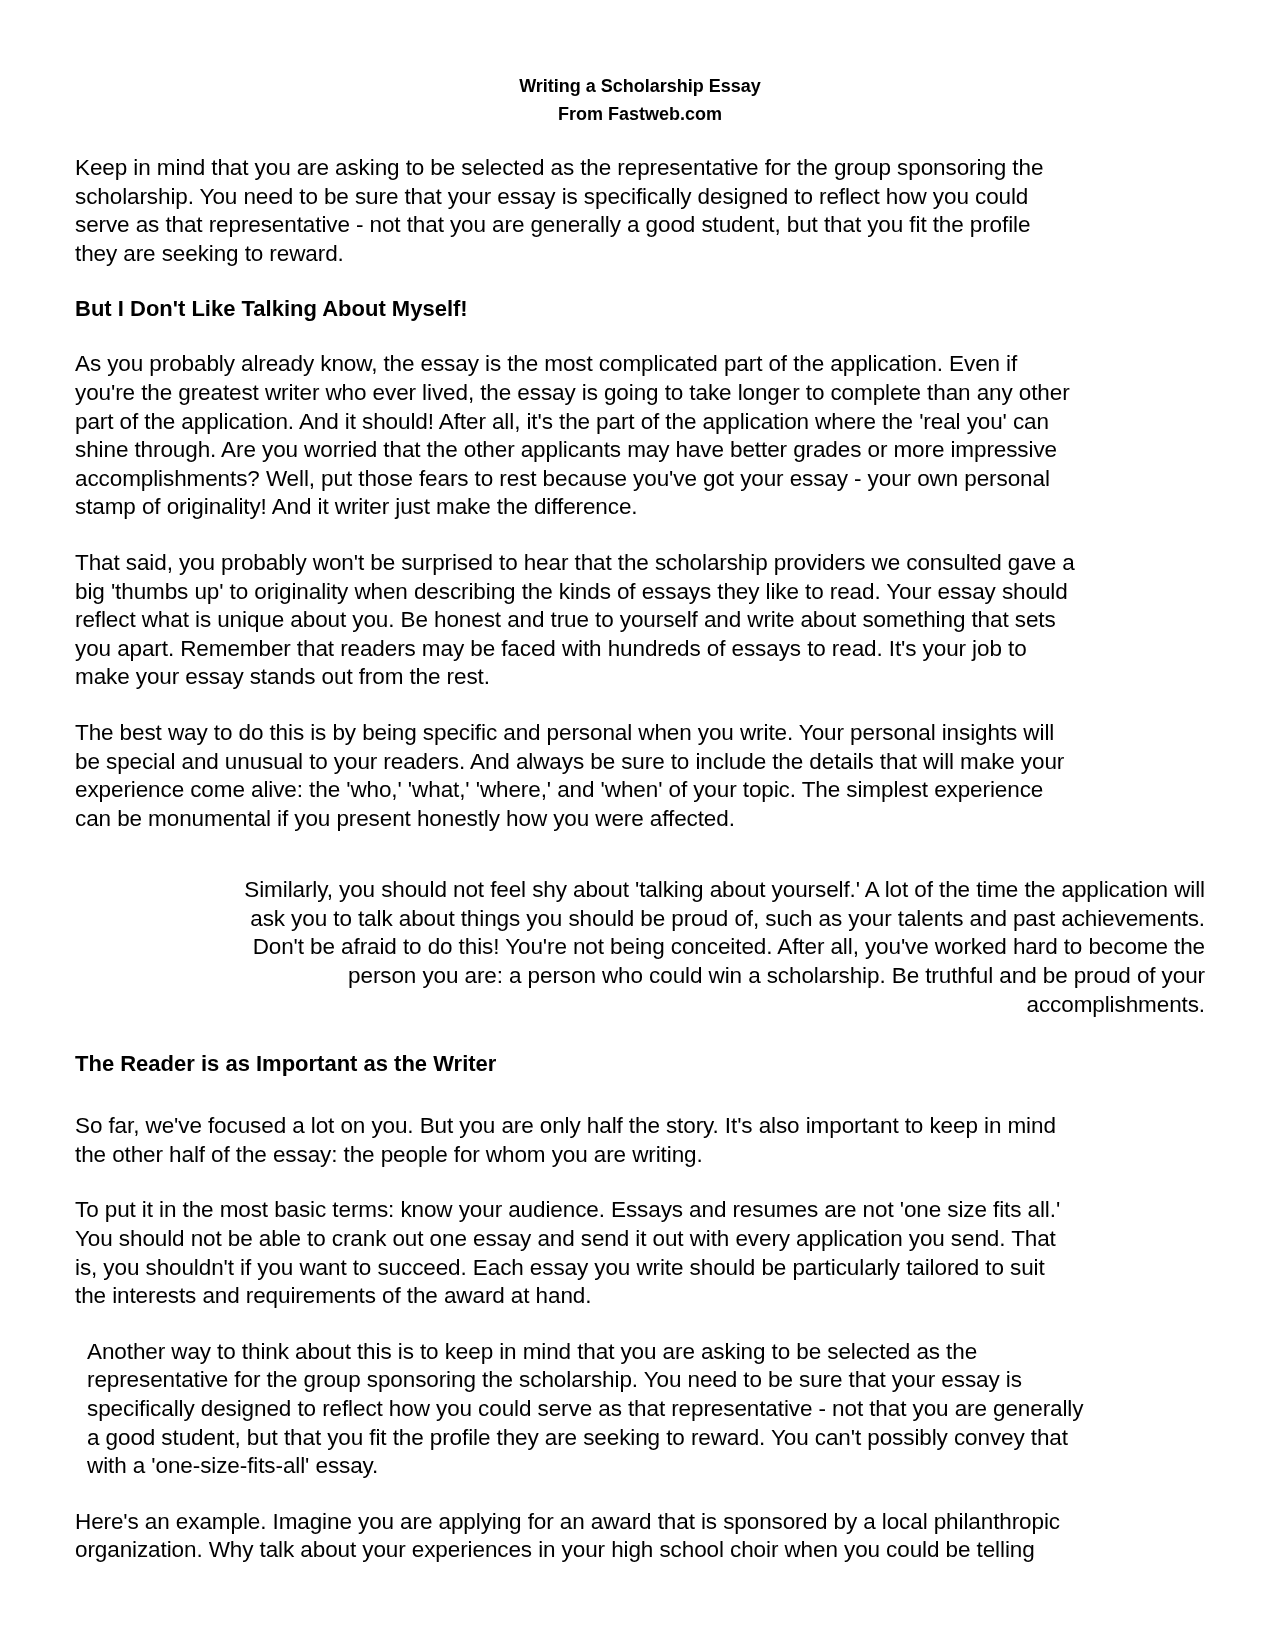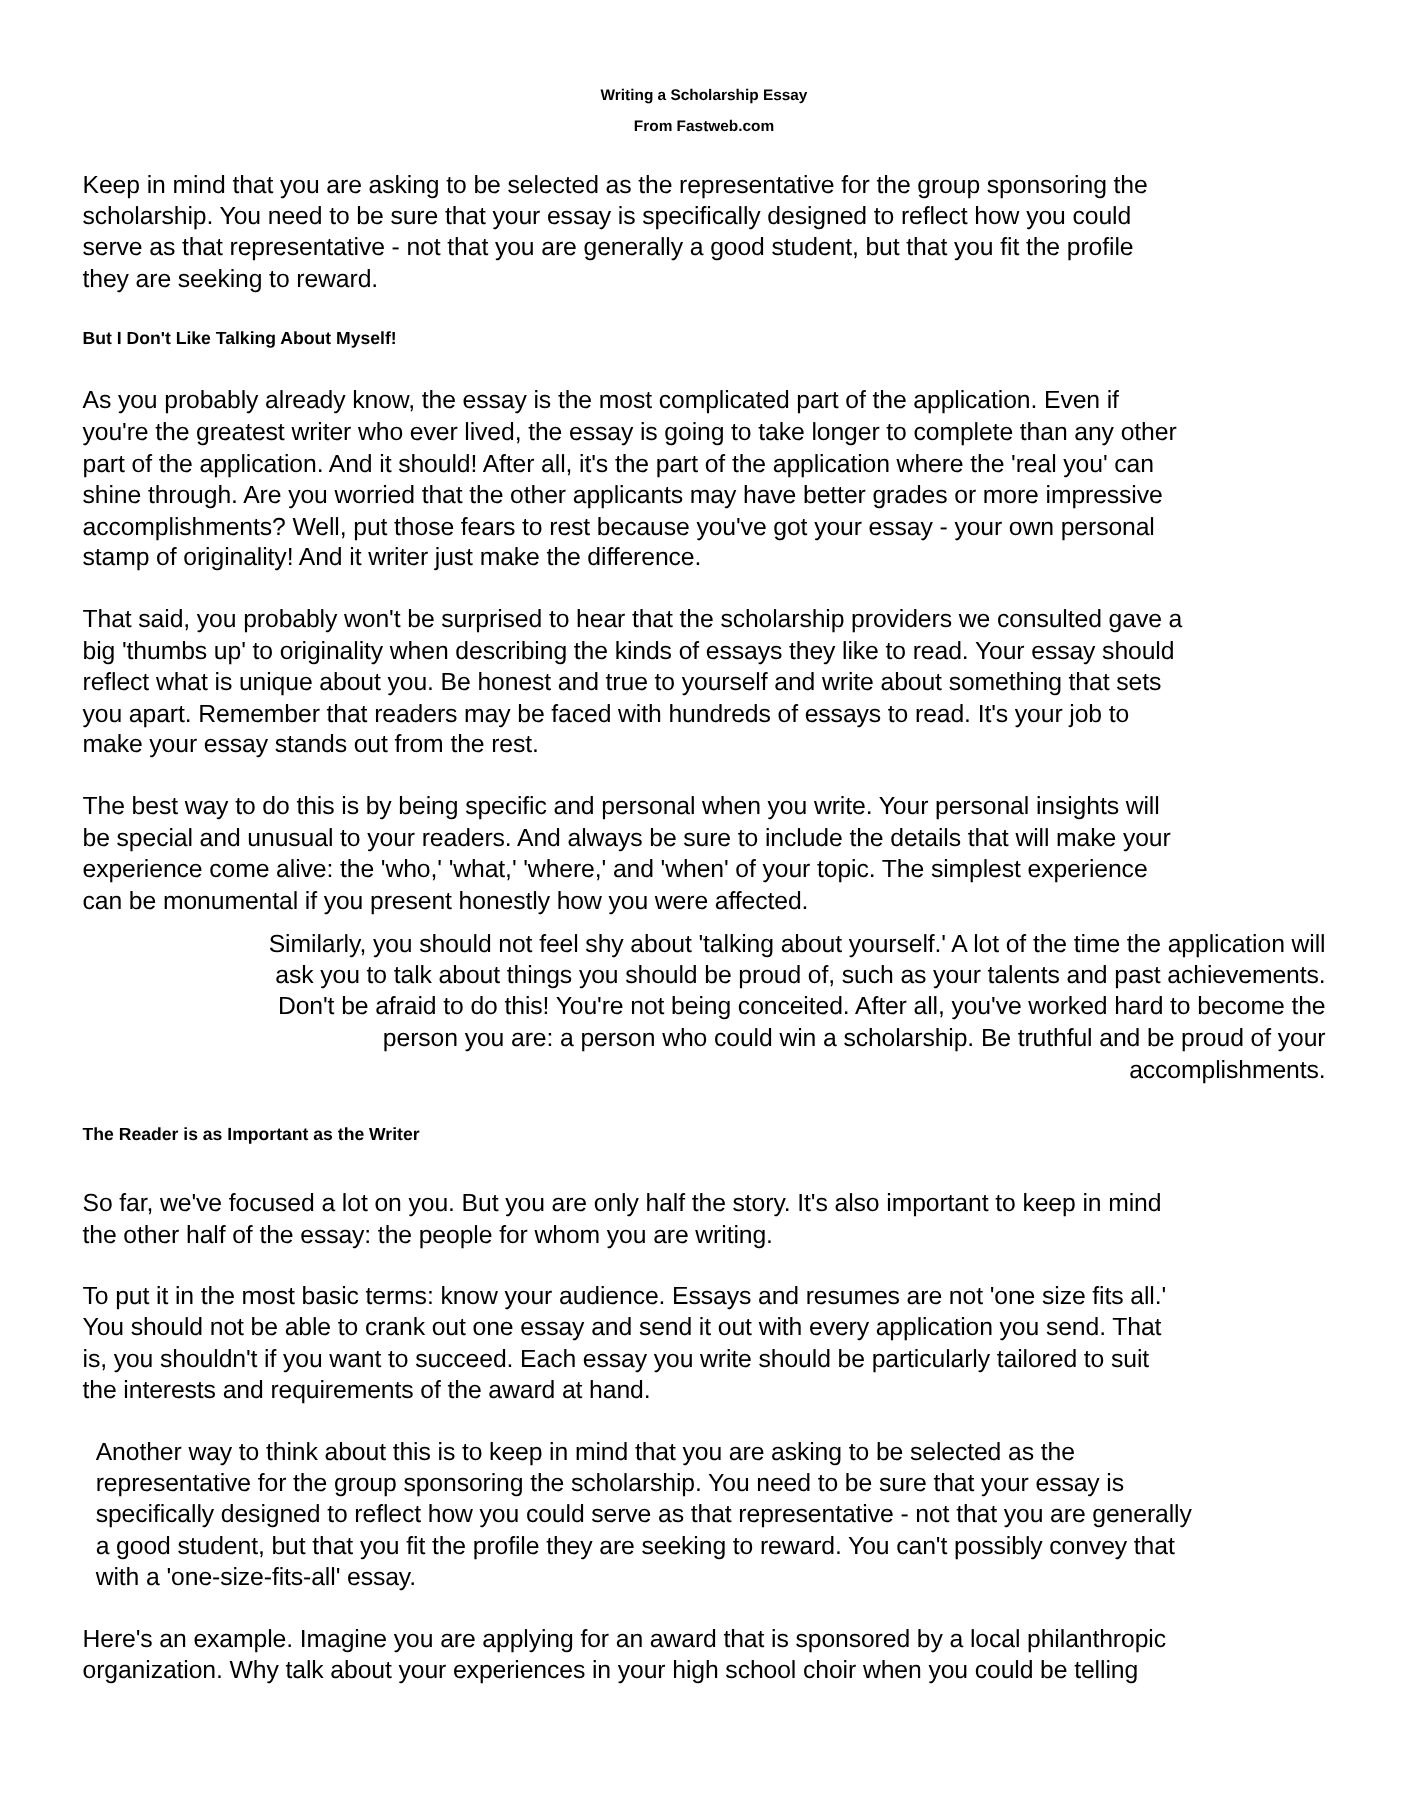--- a/index.html
+++ b/index.html
@@ -17,40 +17,40 @@
     }
     .page {
       position: absolute;
       left: 75px;
       top: 72px;
       width: 1130px;
     }
     .title-block {
       text-align: center;
       font-weight: bold;
-      font-size: 14px;
+      font-size: 18px;
       line-height: 28px;
       margin-left: 0;
     }
     .title-line {
       display: block;
     }
     .para {
       font-size: 22.5px;
       line-height: 28.6px;
       margin: 0;
       letter-spacing: -0.1px;
     }
     .line {
       display: block;
       white-space: nowrap;
     }
     .heading {
       font-weight: bold;
-      font-size: 16px;
+      font-size: 22px;
       line-height: 28px;
       margin: 0;
     }
   </style>
 </head>
 <body>
 
 <div class="page">
   <div class="title-block" style="margin-bottom:26px;">
     <span class="title-line">Writing a Scholarship Essay</span>
@@ -76,21 +76,21 @@
   </p>
 
   <p class="para" style="margin-bottom:27px;">
     <span class="line">That said, you probably won't be surprised to hear that the scholarship providers we consulted gave a</span>
     <span class="line">big 'thumbs up' to originality when describing the kinds of essays they like to read. Your essay should</span>
     <span class="line">reflect what is unique about you. Be honest and true to yourself and write about something that sets</span>
     <span class="line">you apart. Remember that readers may be faced with hundreds of essays to read. It's your job to</span>
     <span class="line">make your essay stands out from the rest.</span>
   </p>
 
-  <p class="para" style="margin-bottom:11px;">
+  <p class="para" style="margin-bottom:43px;">
     <span class="line">The best way to do this is by being specific and personal when you write. Your personal insights will</span>
     <span class="line">be special and unusual to your readers. And always be sure to include the details that will make your</span>
     <span class="line">experience come alive: the 'who,' 'what,' 'where,' and 'when' of your topic. The simplest experience</span>
     <span class="line">can be monumental if you present honestly how you were affected.</span>
   </p>
 
   <p class="para" style="margin-bottom:31px;text-align:right;">
     <span class="line">Similarly, you should not feel shy about 'talking about yourself.' A lot of the time the application will</span>
     <span class="line">ask you to talk about things you should be proud of, such as your talents and past achievements.</span>
     <span class="line">Don't be afraid to do this! You're not being conceited. After all, you've worked hard to become the</span>

